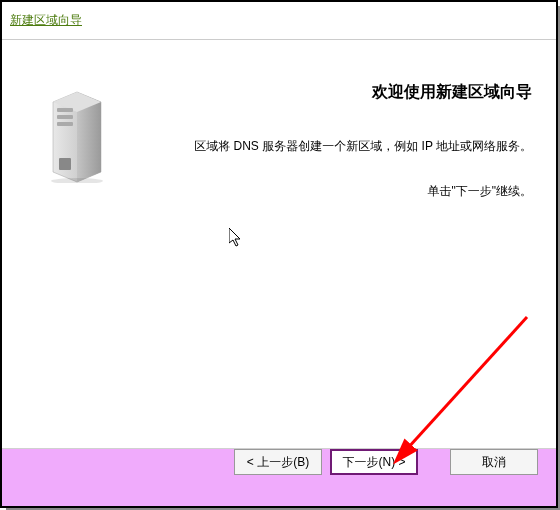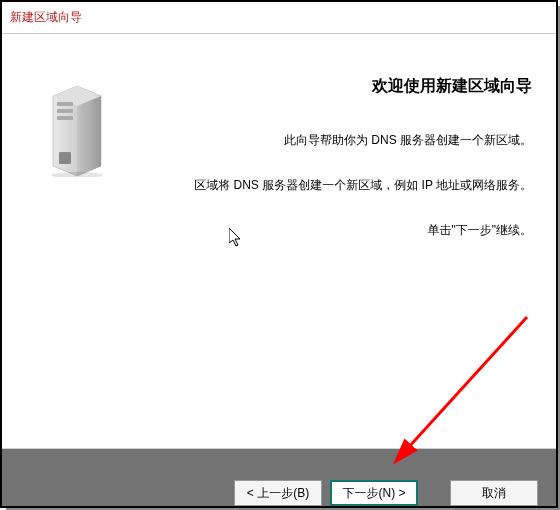--- a/index.html
+++ b/index.html
@@ -12,27 +12,28 @@
       overflow: hidden;
       position: relative;
     }
     .outer-border {
       position: absolute;
       left: 2px; top: 2px; right: 4px; bottom: 4px;
       box-shadow: 0 0 0 2px #000, 4px 4px 0 #888;
       background: #fff;
     }
     .titlebar {
-      height: 32px;
+      height: 38px;
       border-bottom: 1px solid #ccc;
       display: flex;
       align-items: center;
       padding: 0 8px;
       background: #fff;
-      color: #b91c1c;
+      color: #4d7c0f;
+      text-decoration: underline;
     }
     .content {
       position: relative;
       padding: 36px 24px 20px 20px;
       height: calc(100% - 26px - 58px);
       display: flex;
     }
     .left-col {
       width: 110px;
       padding-top: 12px;
@@ -60,39 +61,39 @@
       font-size: 12px;
       color: #000;
       line-height: 1.6;
       margin-bottom: 26px;
     }
     .button-bar {
       position: absolute;
       left: 0; right: 0; bottom: 0;
       height: 58px;
       border-top: 1px solid #d0d0d0;
-      background: #737373;
+      background: #f0abfc;
       display: flex;
-      align-items: flex-end;
+      align-items: flex-start;
       justify-content: flex-end;
       padding-right: 18px;
       gap: 8px;
     }
     .btn {
       min-width: 88px;
       height: 26px;
       border: 1px solid #999;
       background: #f5f5f5;
       font-size: 12px;
       font-family: inherit;
       cursor: pointer;
       padding: 0 8px;
     }
     .btn.primary {
-      border: 2px solid #0f766e;
+      border: 2px solid #701a75;
       background: #fff;
     }
     .cursor-arrow {
       position: absolute;
       left: 227px;
       top: 226px;
       width: 14px;
       height: 20px;
       pointer-events: none;
     }
@@ -138,21 +139,20 @@
         <rect x="10" y="20" width="16" height="4" fill="#aaa" rx="1"></rect>
         <rect x="10" y="27" width="16" height="4" fill="#aaa" rx="1"></rect>
         <rect x="10" y="34" width="16" height="4" fill="#aaa" rx="1"></rect>
         <rect x="12" y="70" width="12" height="12" fill="#888" rx="1"></rect>
         <ellipse cx="30" cy="93" rx="26" ry="3" fill="rgba(0,0,0,0.1)"></ellipse>
       </svg>
     </div>
 
     <div class="right-col">
       <div class="heading">欢迎使用新建区域向导</div>
-      <div class="body-text">此向导帮助你为 DNS 服务器创建一个新区域。</div>
       <div class="body-text">区域将 DNS 服务器创建一个新区域，例如 IP 地址或网络服务。</div>
       <div class="body-text">单击"下一步"继续。</div>
     </div>
   </div>
 
   <div class="button-bar">
     <button class="btn">&lt; 上一步(B)</button>
     <button class="btn primary">下一步(N) &gt;</button>
     <button class="btn" style="margin-left:24px">取消</button>
   </div>

